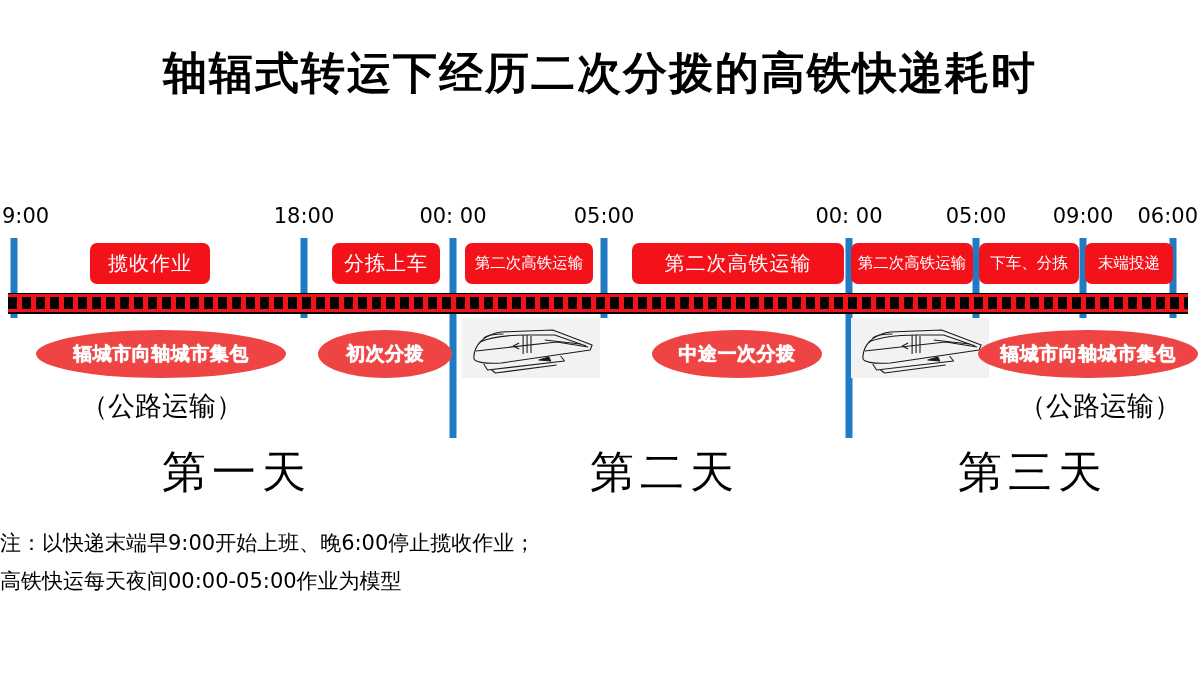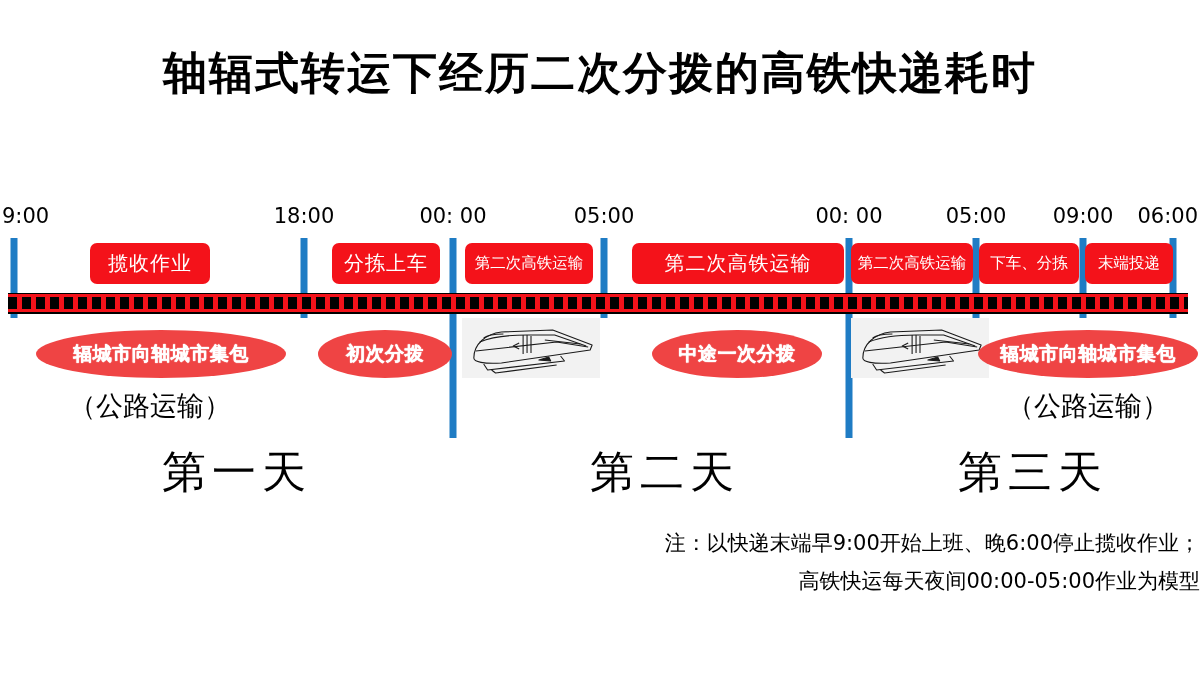--- a/index.html
+++ b/index.html
@@ -122,20 +122,21 @@
     font-family: "DejaVu Sans", "Liberation Sans", sans-serif;
   }
 
   
   .sub-caption {
     position: absolute;
     font-size: 27px;
     white-space: nowrap;
     transform: translateX(-50%);
     font-family: "DejaVu Sans", "Liberation Sans", sans-serif;
+    margin-left: 12px;
   }
 
   
   .day-label {
     position: absolute;
     top: 443px;
     font-size: 44px;
     font-weight: normal;
     letter-spacing: 6px;
     white-space: nowrap;
@@ -149,21 +150,21 @@
     background: #F2F2F2;
   }
   .train-img svg { display: block; }
 
   
   #footnote {
     position: absolute;
     left: 0;
     top: 524px;
     width: 1200px;
-    text-align: right;
+    text-align: left;
     font-size: 21px;
     line-height: 38px;
     font-family: "DejaVu Sans", "Liberation Sans", sans-serif;
   }
   #footnote div { white-space: nowrap; }
 </style>
 </head>
 <body>
 
 <div id="chart-title">轴辐式转运下经历二次分拨的高铁快递耗时</div>

